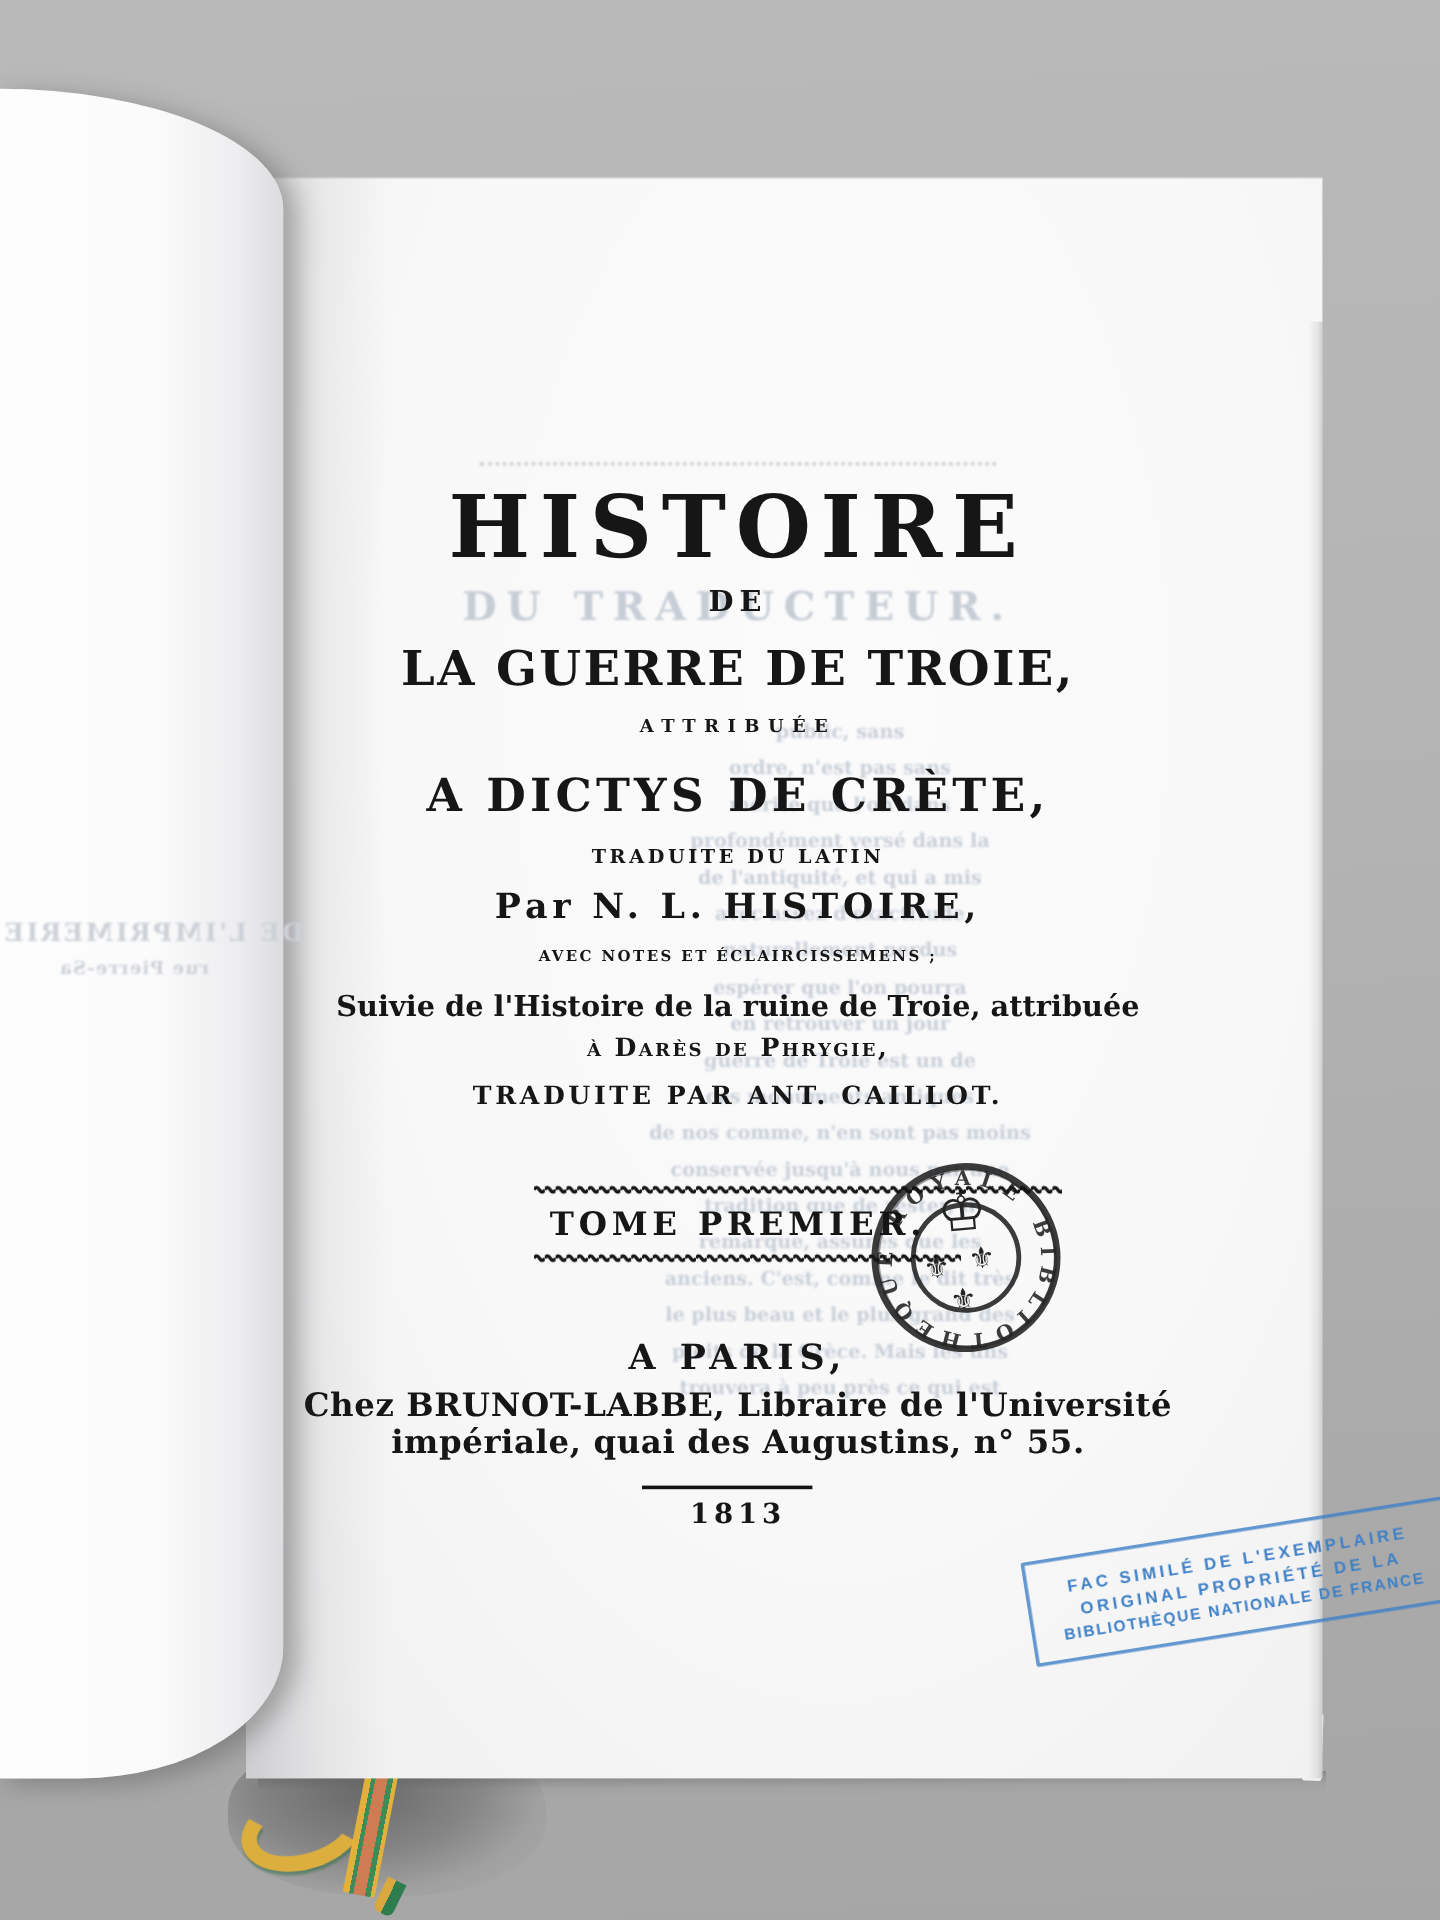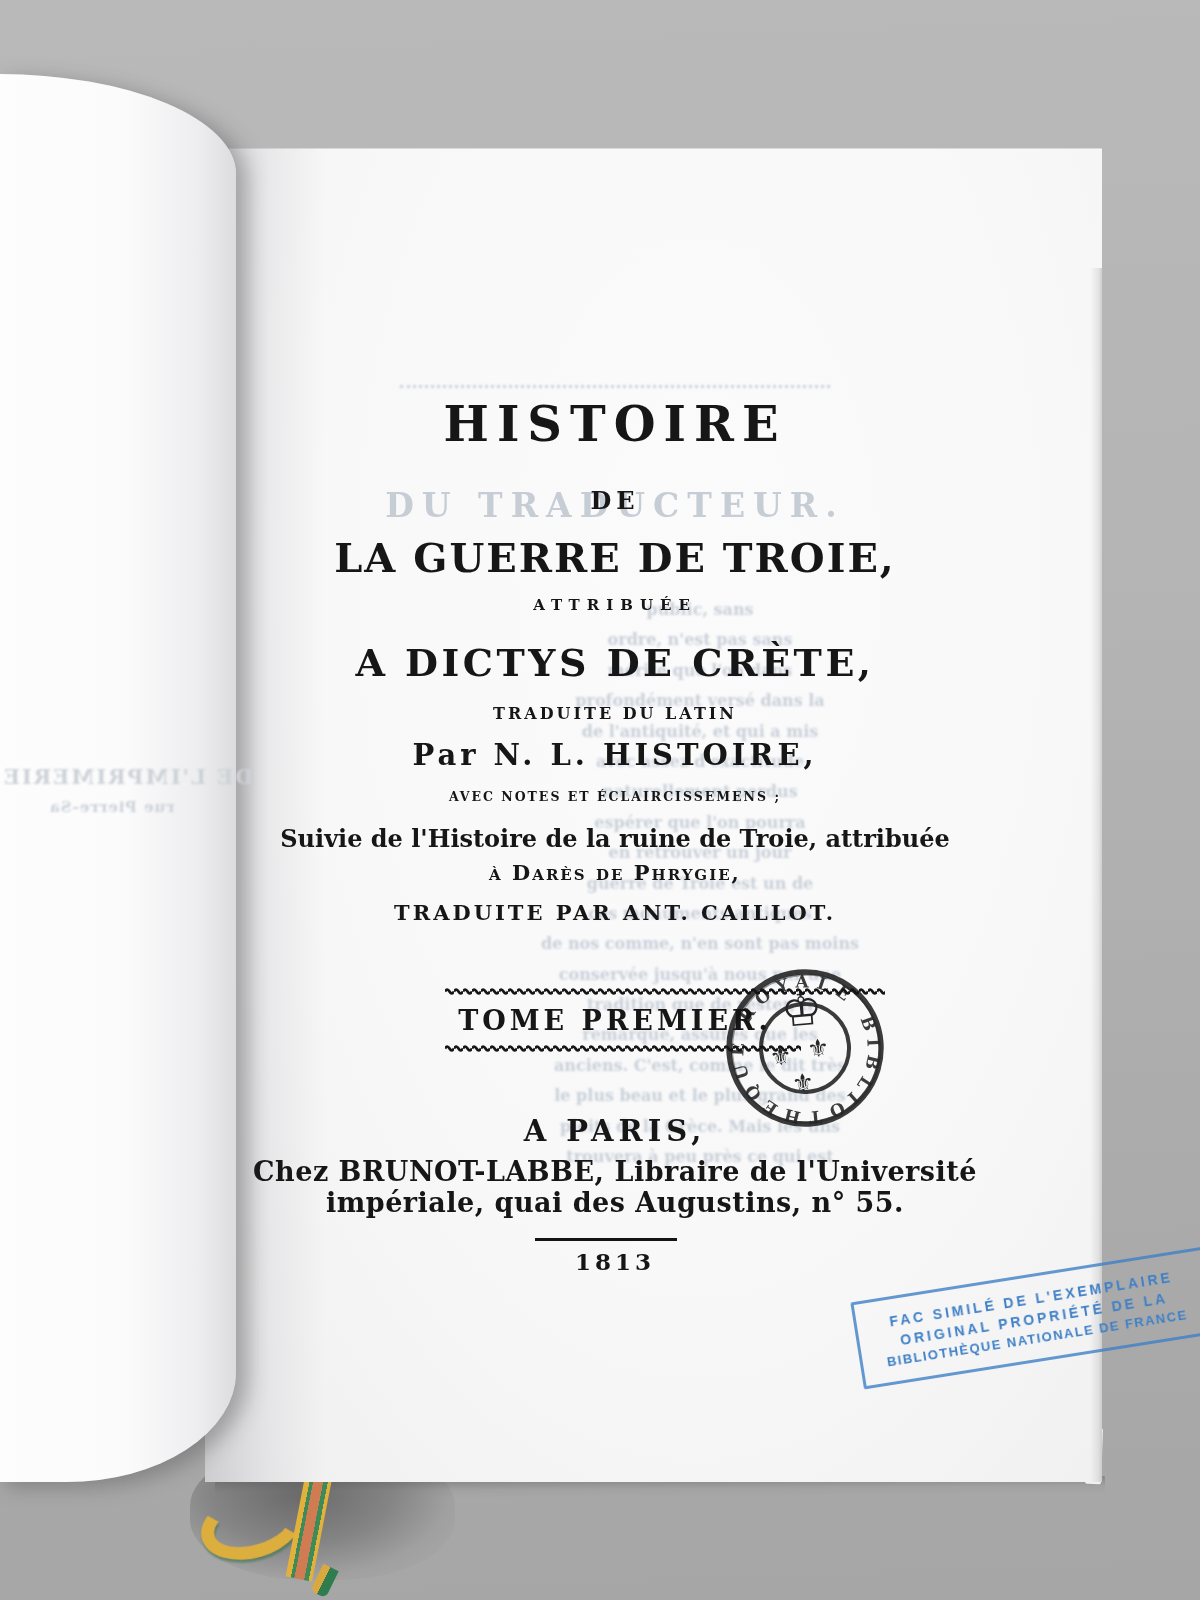--- a/index.html
+++ b/index.html
@@ -62,21 +62,21 @@
   .curl-page{
     left:-6px;top:74px;width:242px;height:1408px;z-index:4;
     background:linear-gradient(90deg,#fdfdfd 0%,#fbfbfc 55%,#ededef 85%,#dcdcde 100%);
     border-top-right-radius:238px 100px;border-bottom-right-radius:170px 110px;
     box-shadow:12px 5px 20px rgba(70,70,72,.38);
   }
   .curl-ghost{color:#ccd1d7;transform:scaleX(-1);filter:blur(1px);white-space:nowrap;font-weight:bold;}
 
   
   .col-line{position:absolute;left:0;width:820px;text-align:center;color:#161616;white-space:nowrap;}
-  .t-histoire{font-size:48px;font-weight:bold;letter-spacing:8px;}
+  .t-histoire{font-size:72px;font-weight:bold;letter-spacing:8px;}
   .t-de{font-size:24px;font-weight:bold;letter-spacing:5px;}
   .t-guerre{font-size:40px;font-weight:bold;letter-spacing:2px;}
   .t-attribuee{font-size:15px;font-weight:bold;letter-spacing:7px;}
   .t-dictys{font-size:38px;font-weight:bold;letter-spacing:3.5px;}
   .t-latin{font-size:16px;font-weight:bold;letter-spacing:3px;}
   .t-par{font-size:29px;font-weight:bold;letter-spacing:4px;}
   .t-notes{font-size:12.5px;font-weight:bold;letter-spacing:2px;}
   .t-suivie{font-size:24px;font-weight:bold;}
   .t-dares{font-size:21px;font-weight:bold;font-variant:small-caps;letter-spacing:2px;}
   .t-caillot{font-size:21px;font-weight:bold;letter-spacing:3px;}

